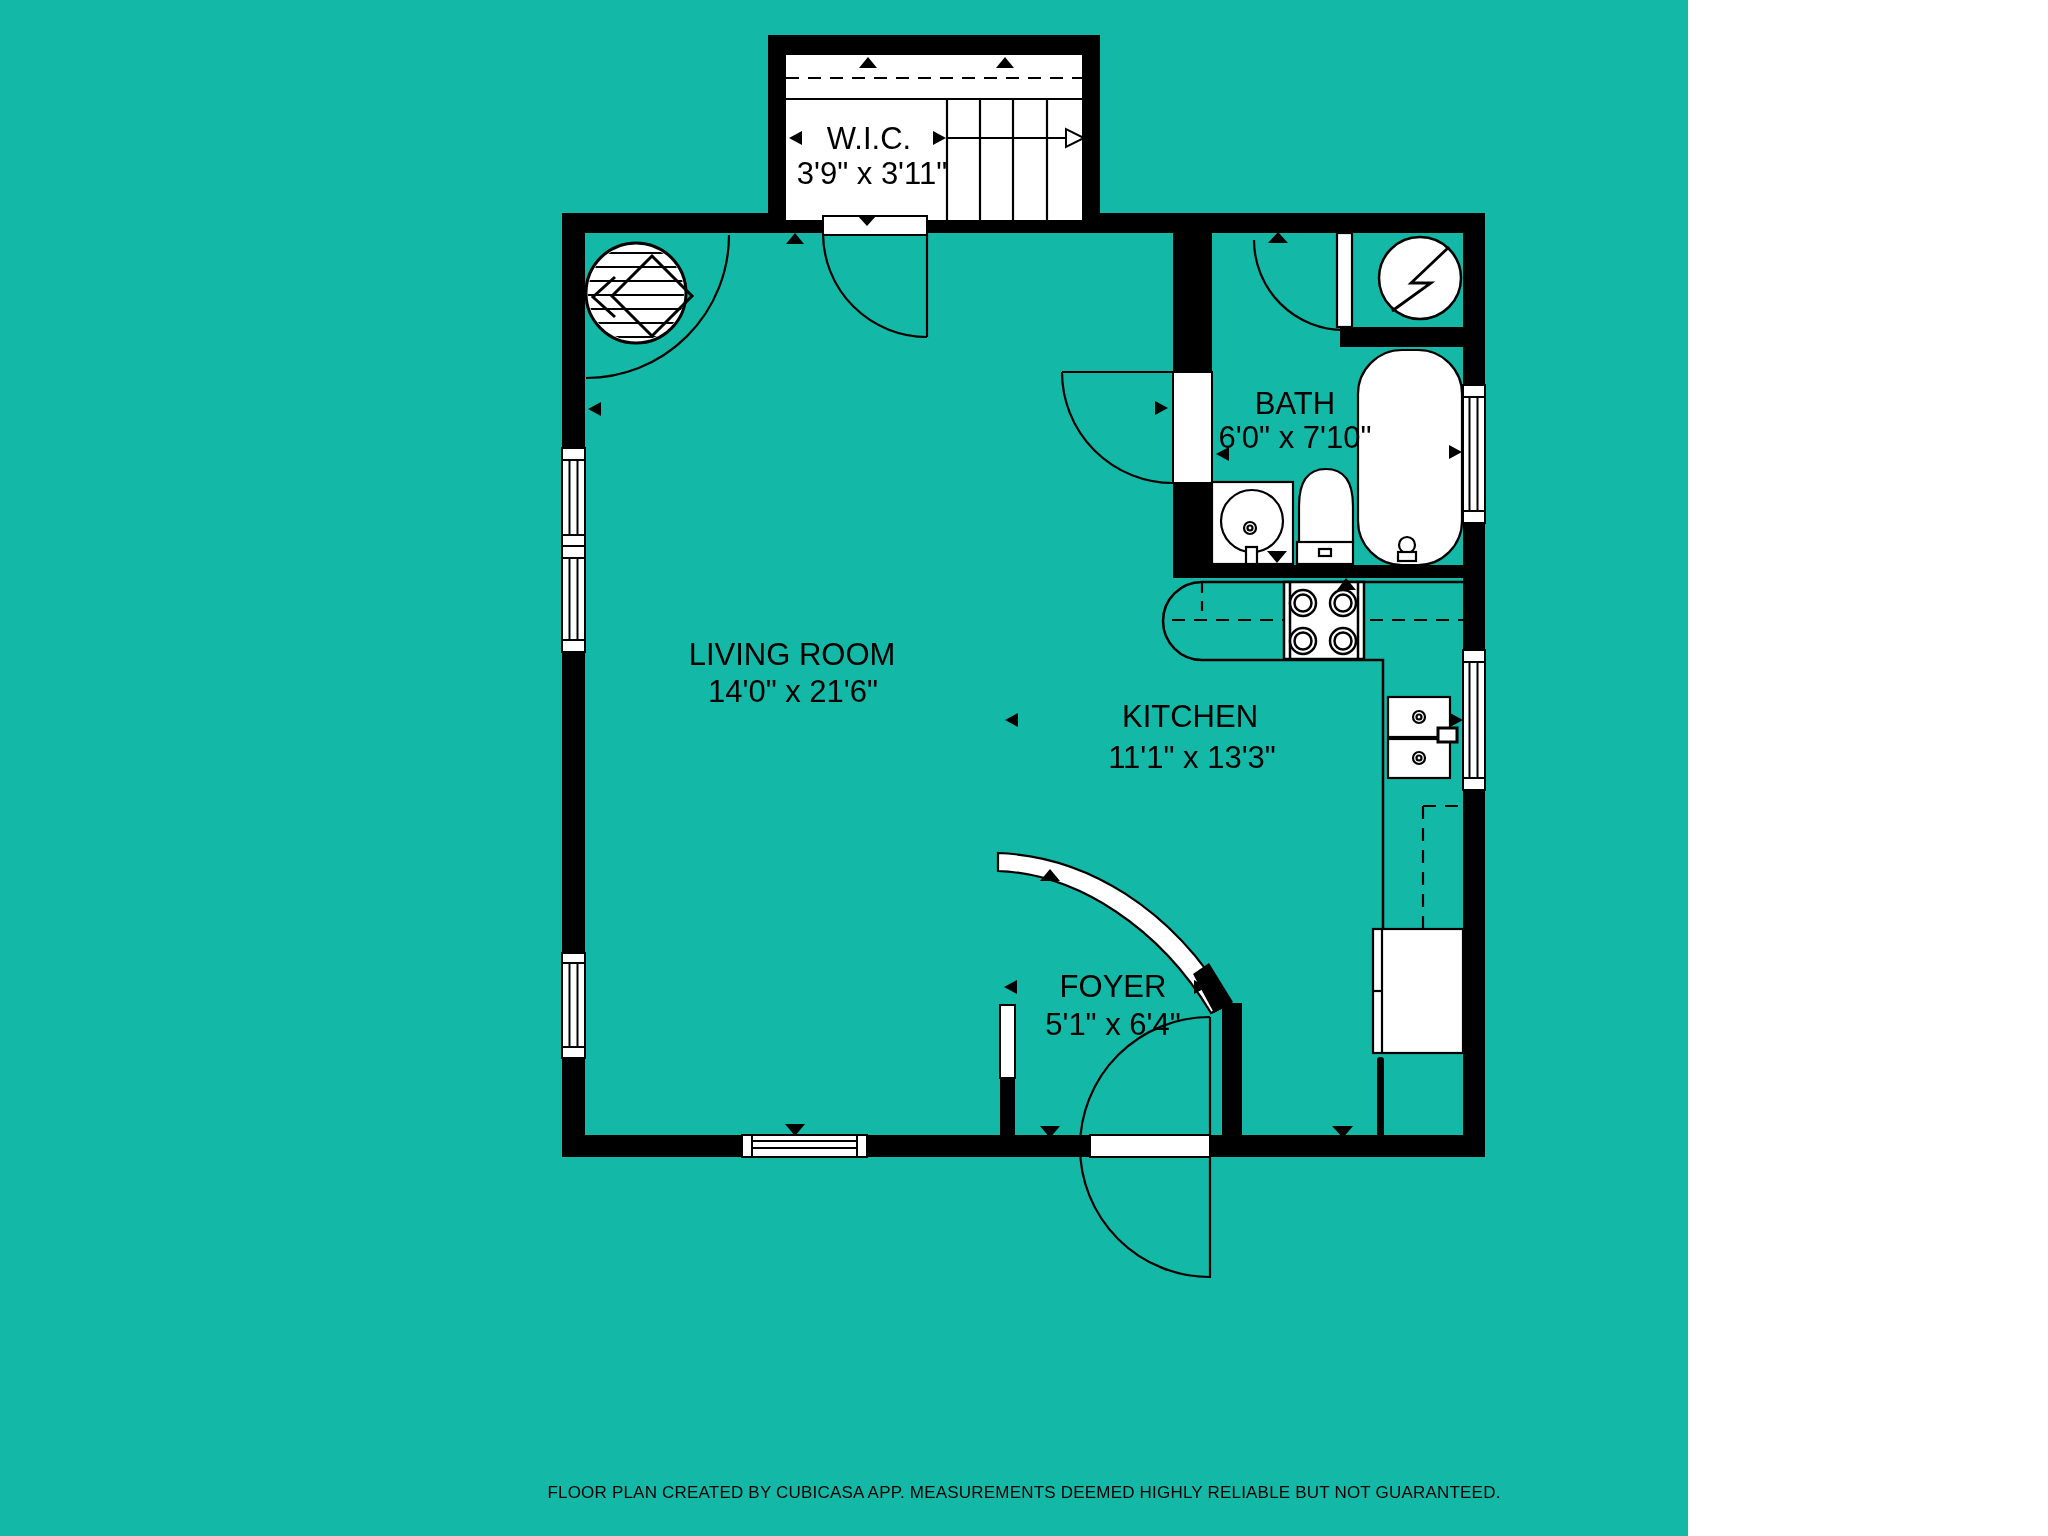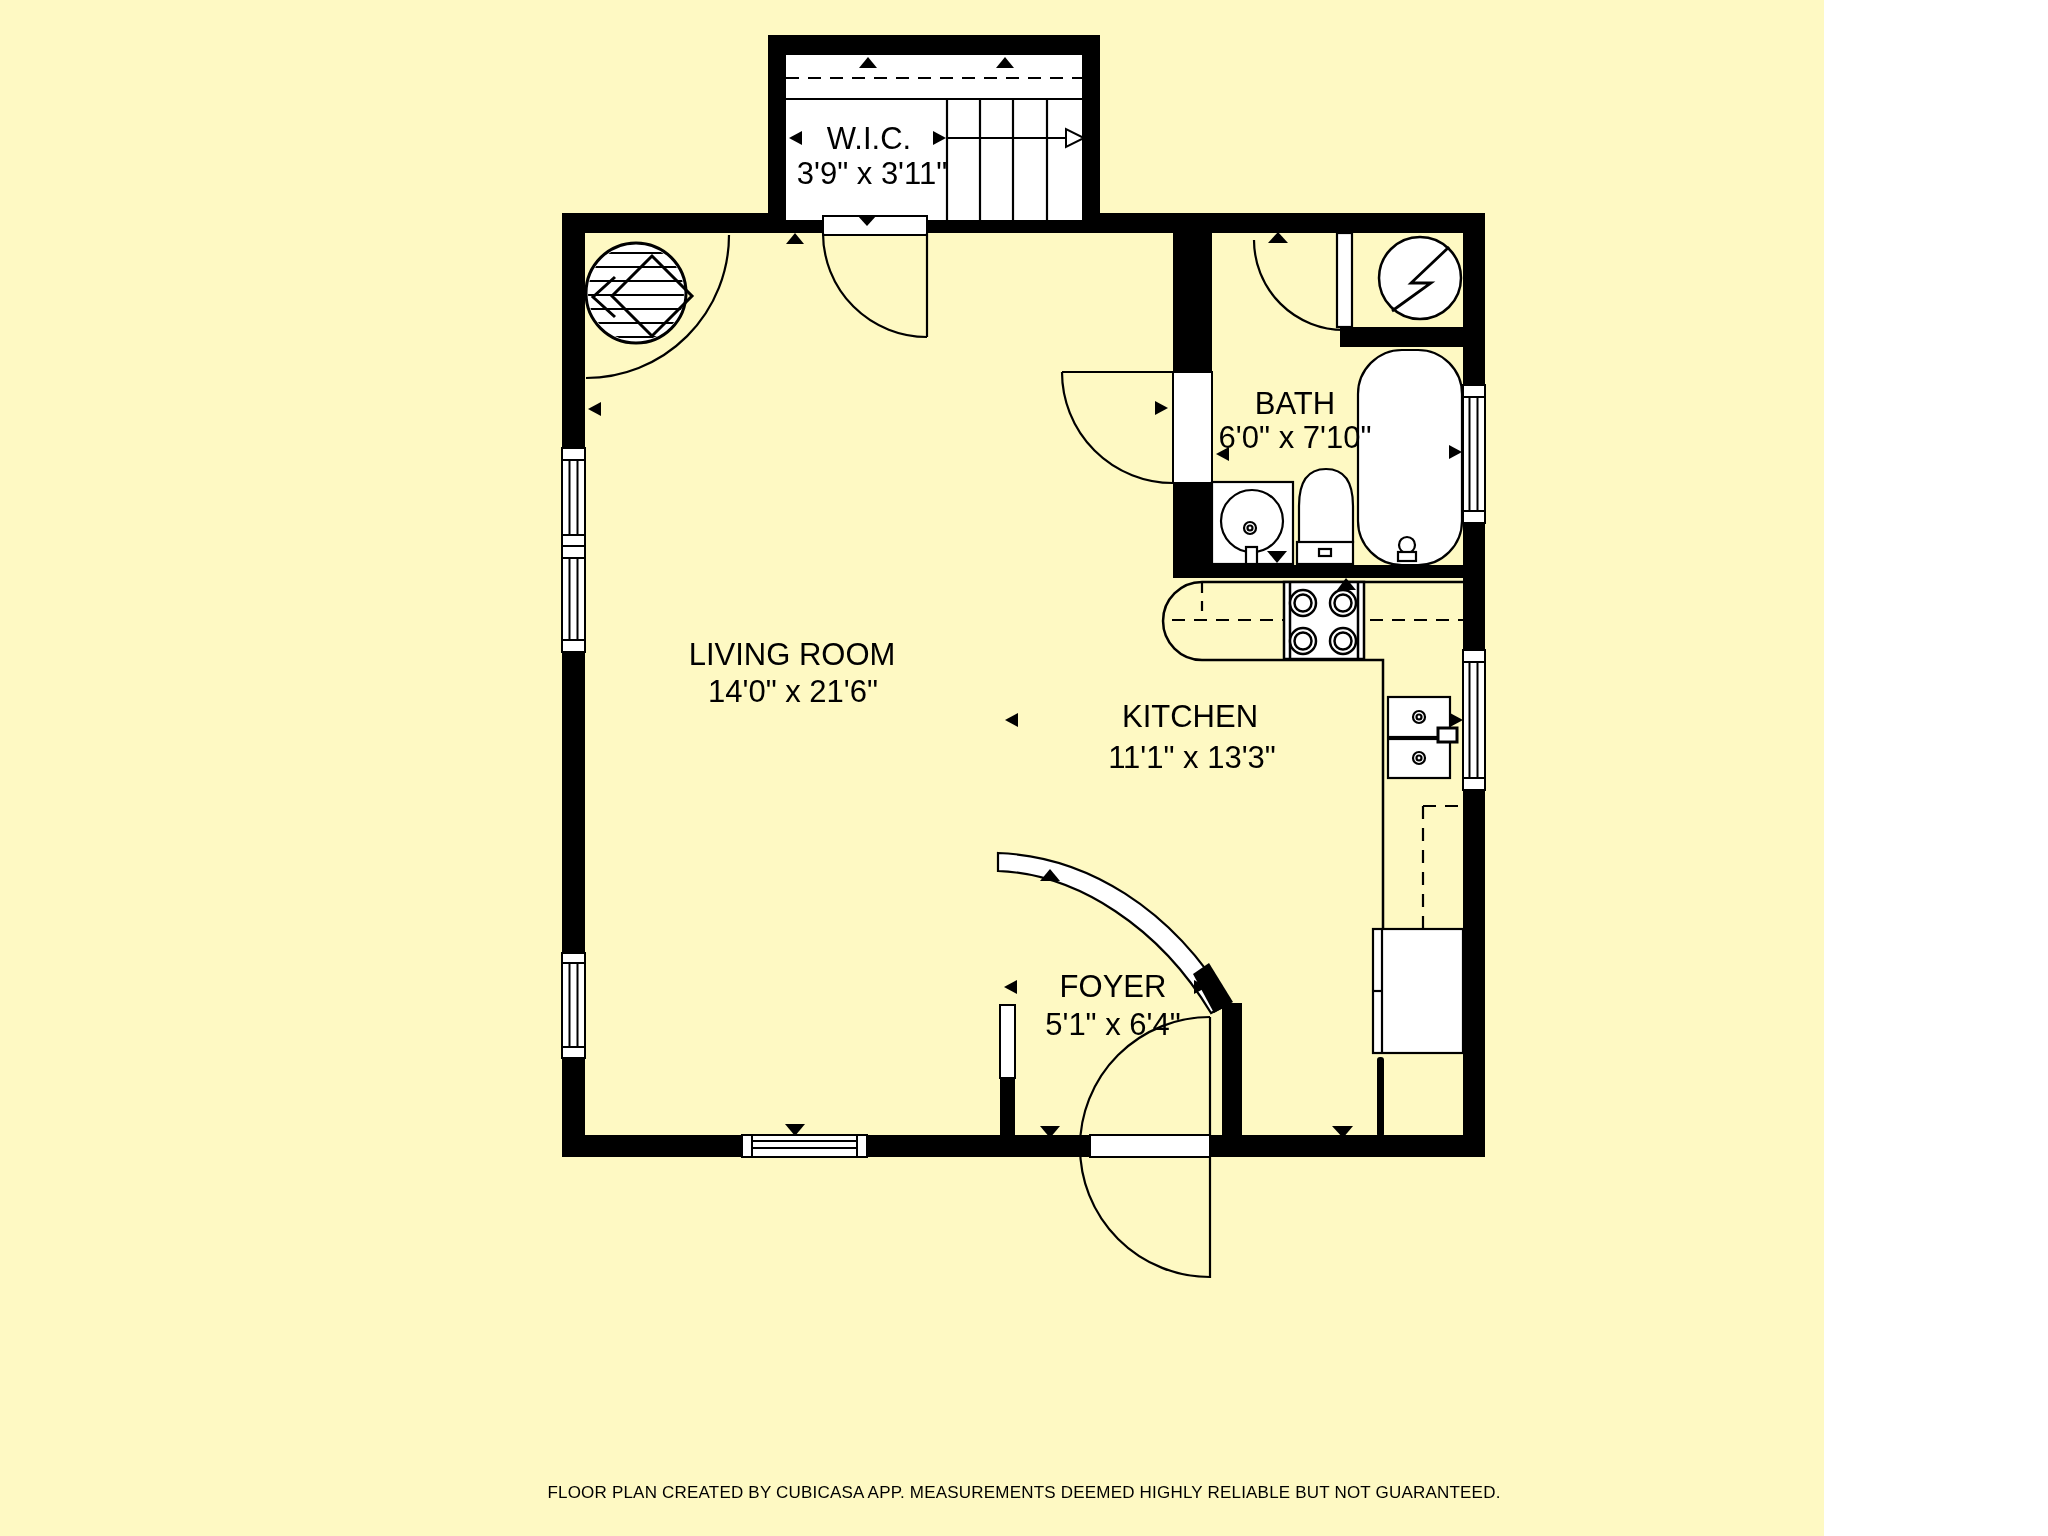--- a/index.html
+++ b/index.html
@@ -1,16 +1,16 @@
 <!DOCTYPE html>
 <html><head>
 <meta charset="utf-8">
 <style>
   html,body{margin:0;padding:0;background:#ffffff;}
-  .page{position:relative;width:1824px;height:1536px;background:#fef9c3;overflow:hidden;
+  .page{position:relative;width:1688px;height:1536px;background:#14b8a6;overflow:hidden;
         font-family:"Liberation Sans", sans-serif;}
   svg{position:absolute;left:0;top:0;}
   text{fill:#000;font-family:"Liberation Sans", sans-serif;}
   .room-name, .room-dims{font-size:31px;}
   .footer-text{font-size:17px;letter-spacing:0.2px;}
 </style>
 </head>
 <body>
 
 <div class="page">

